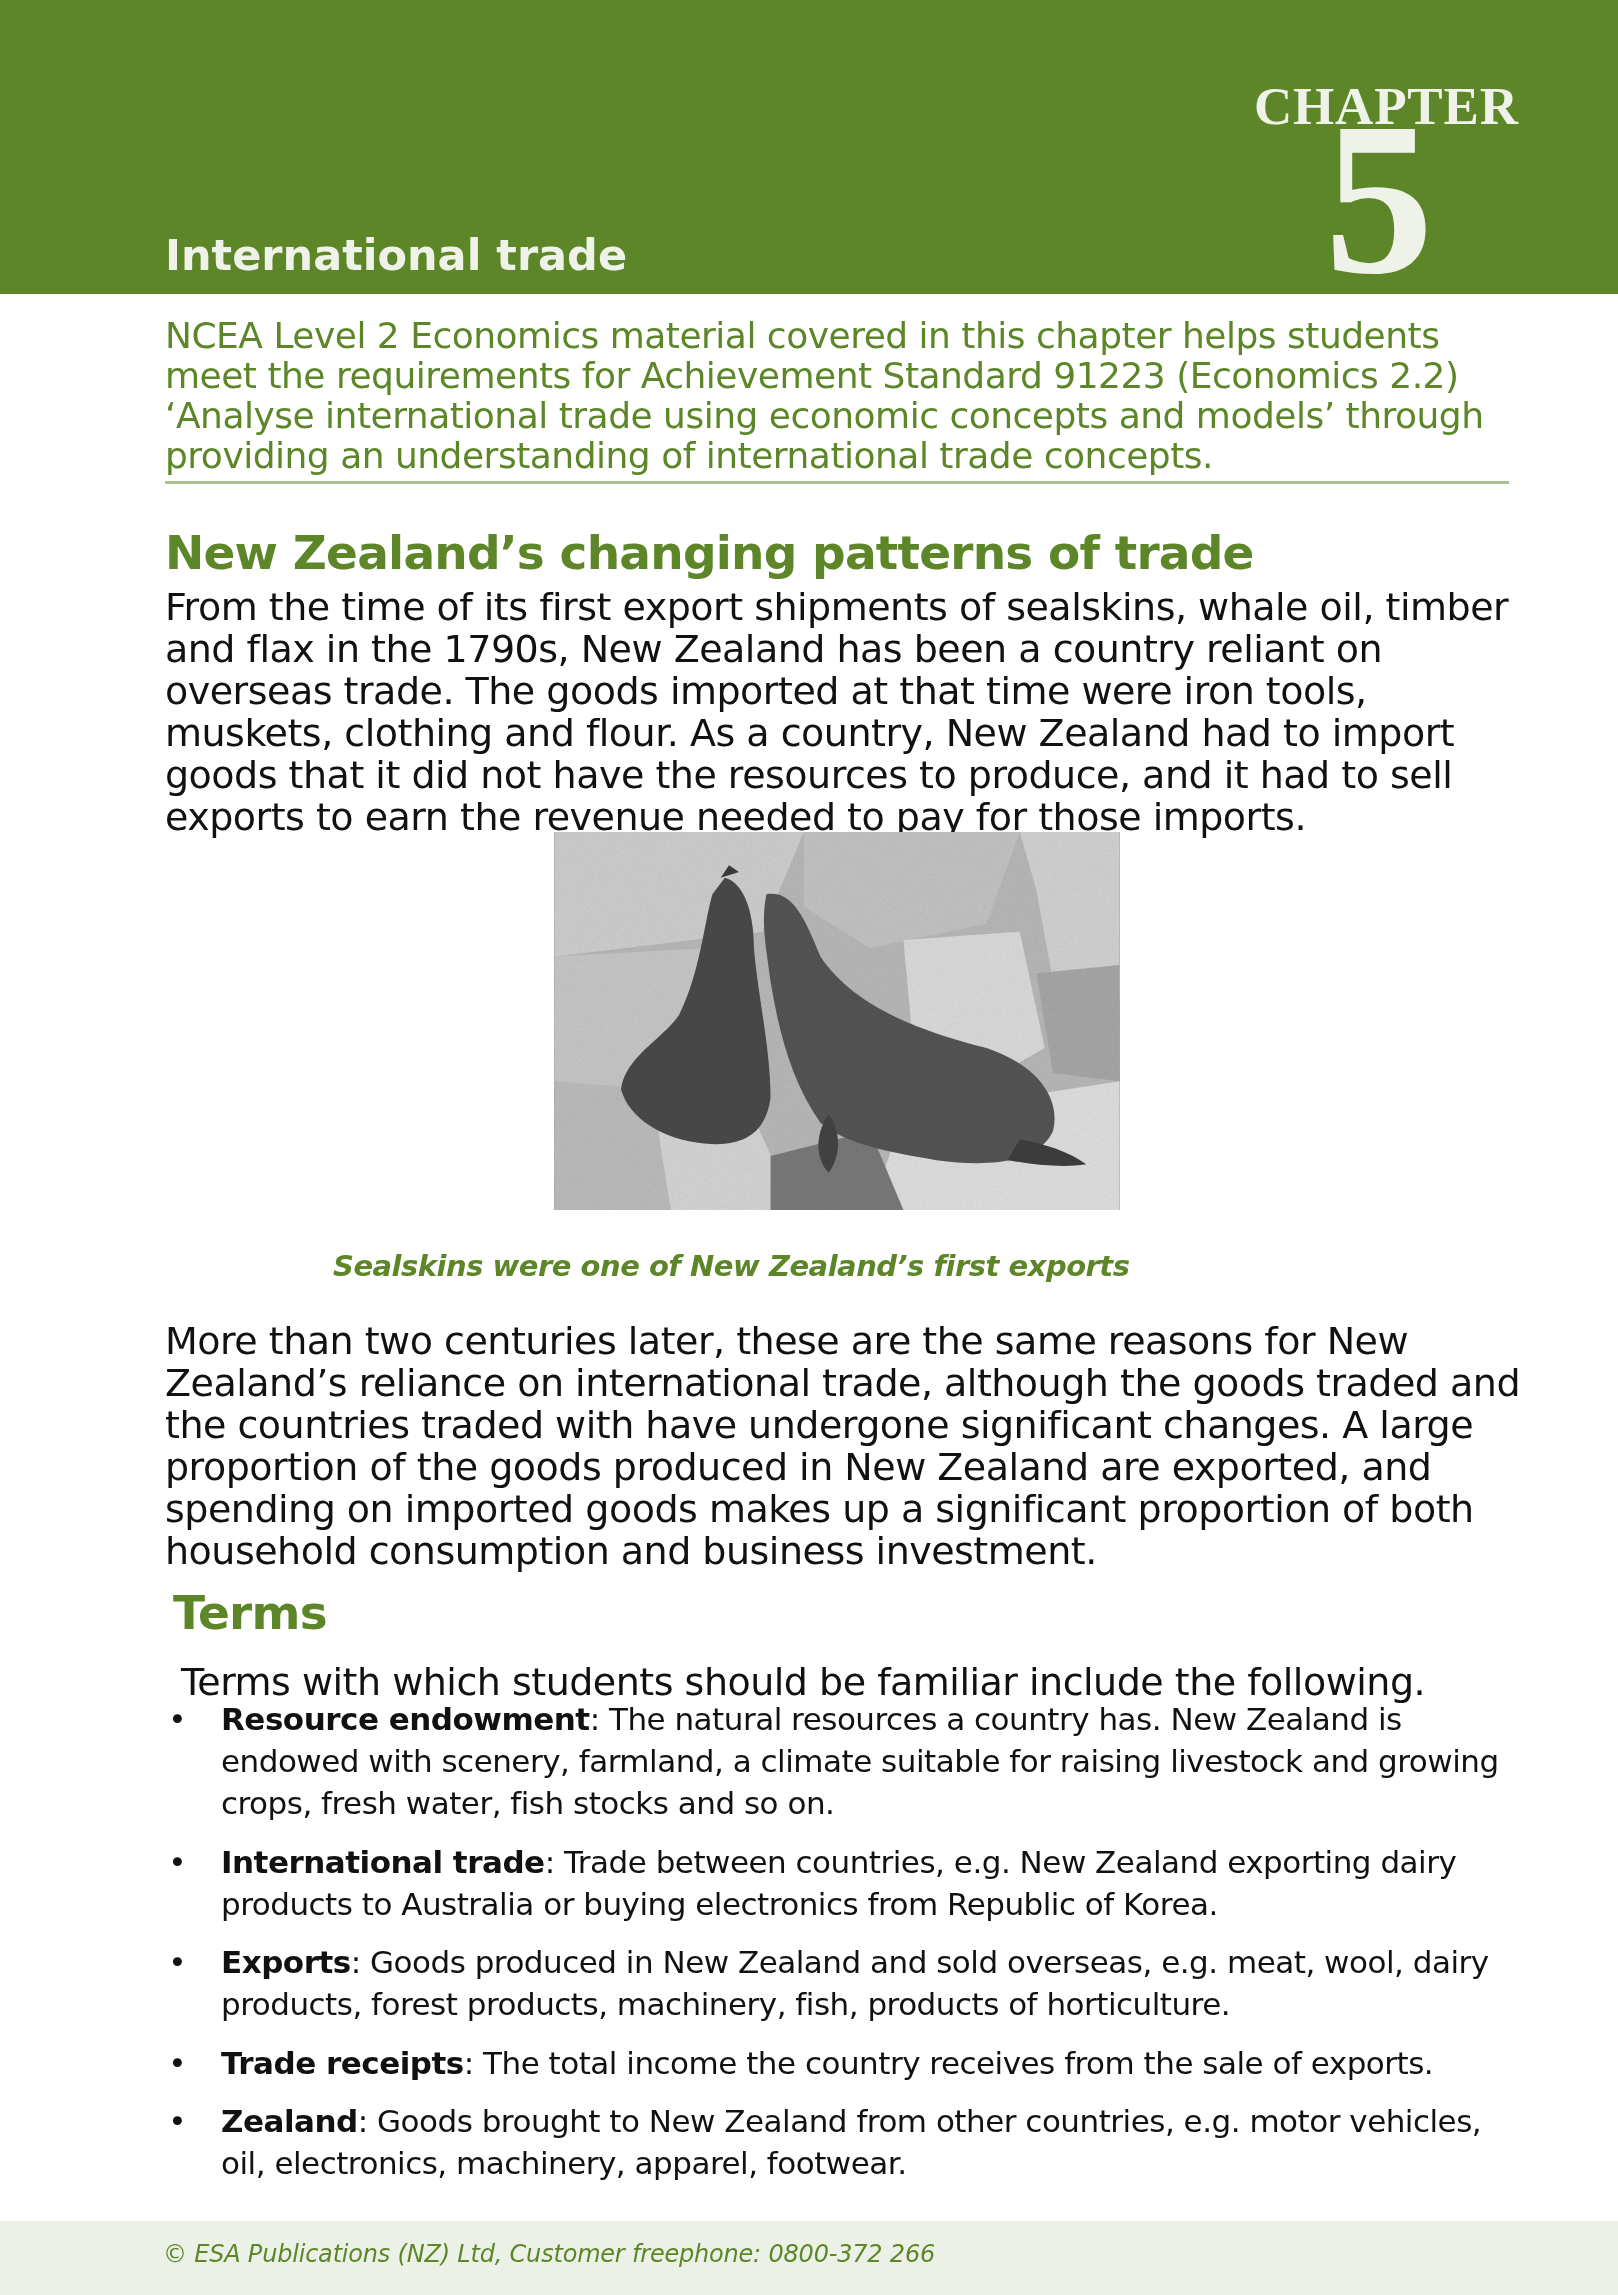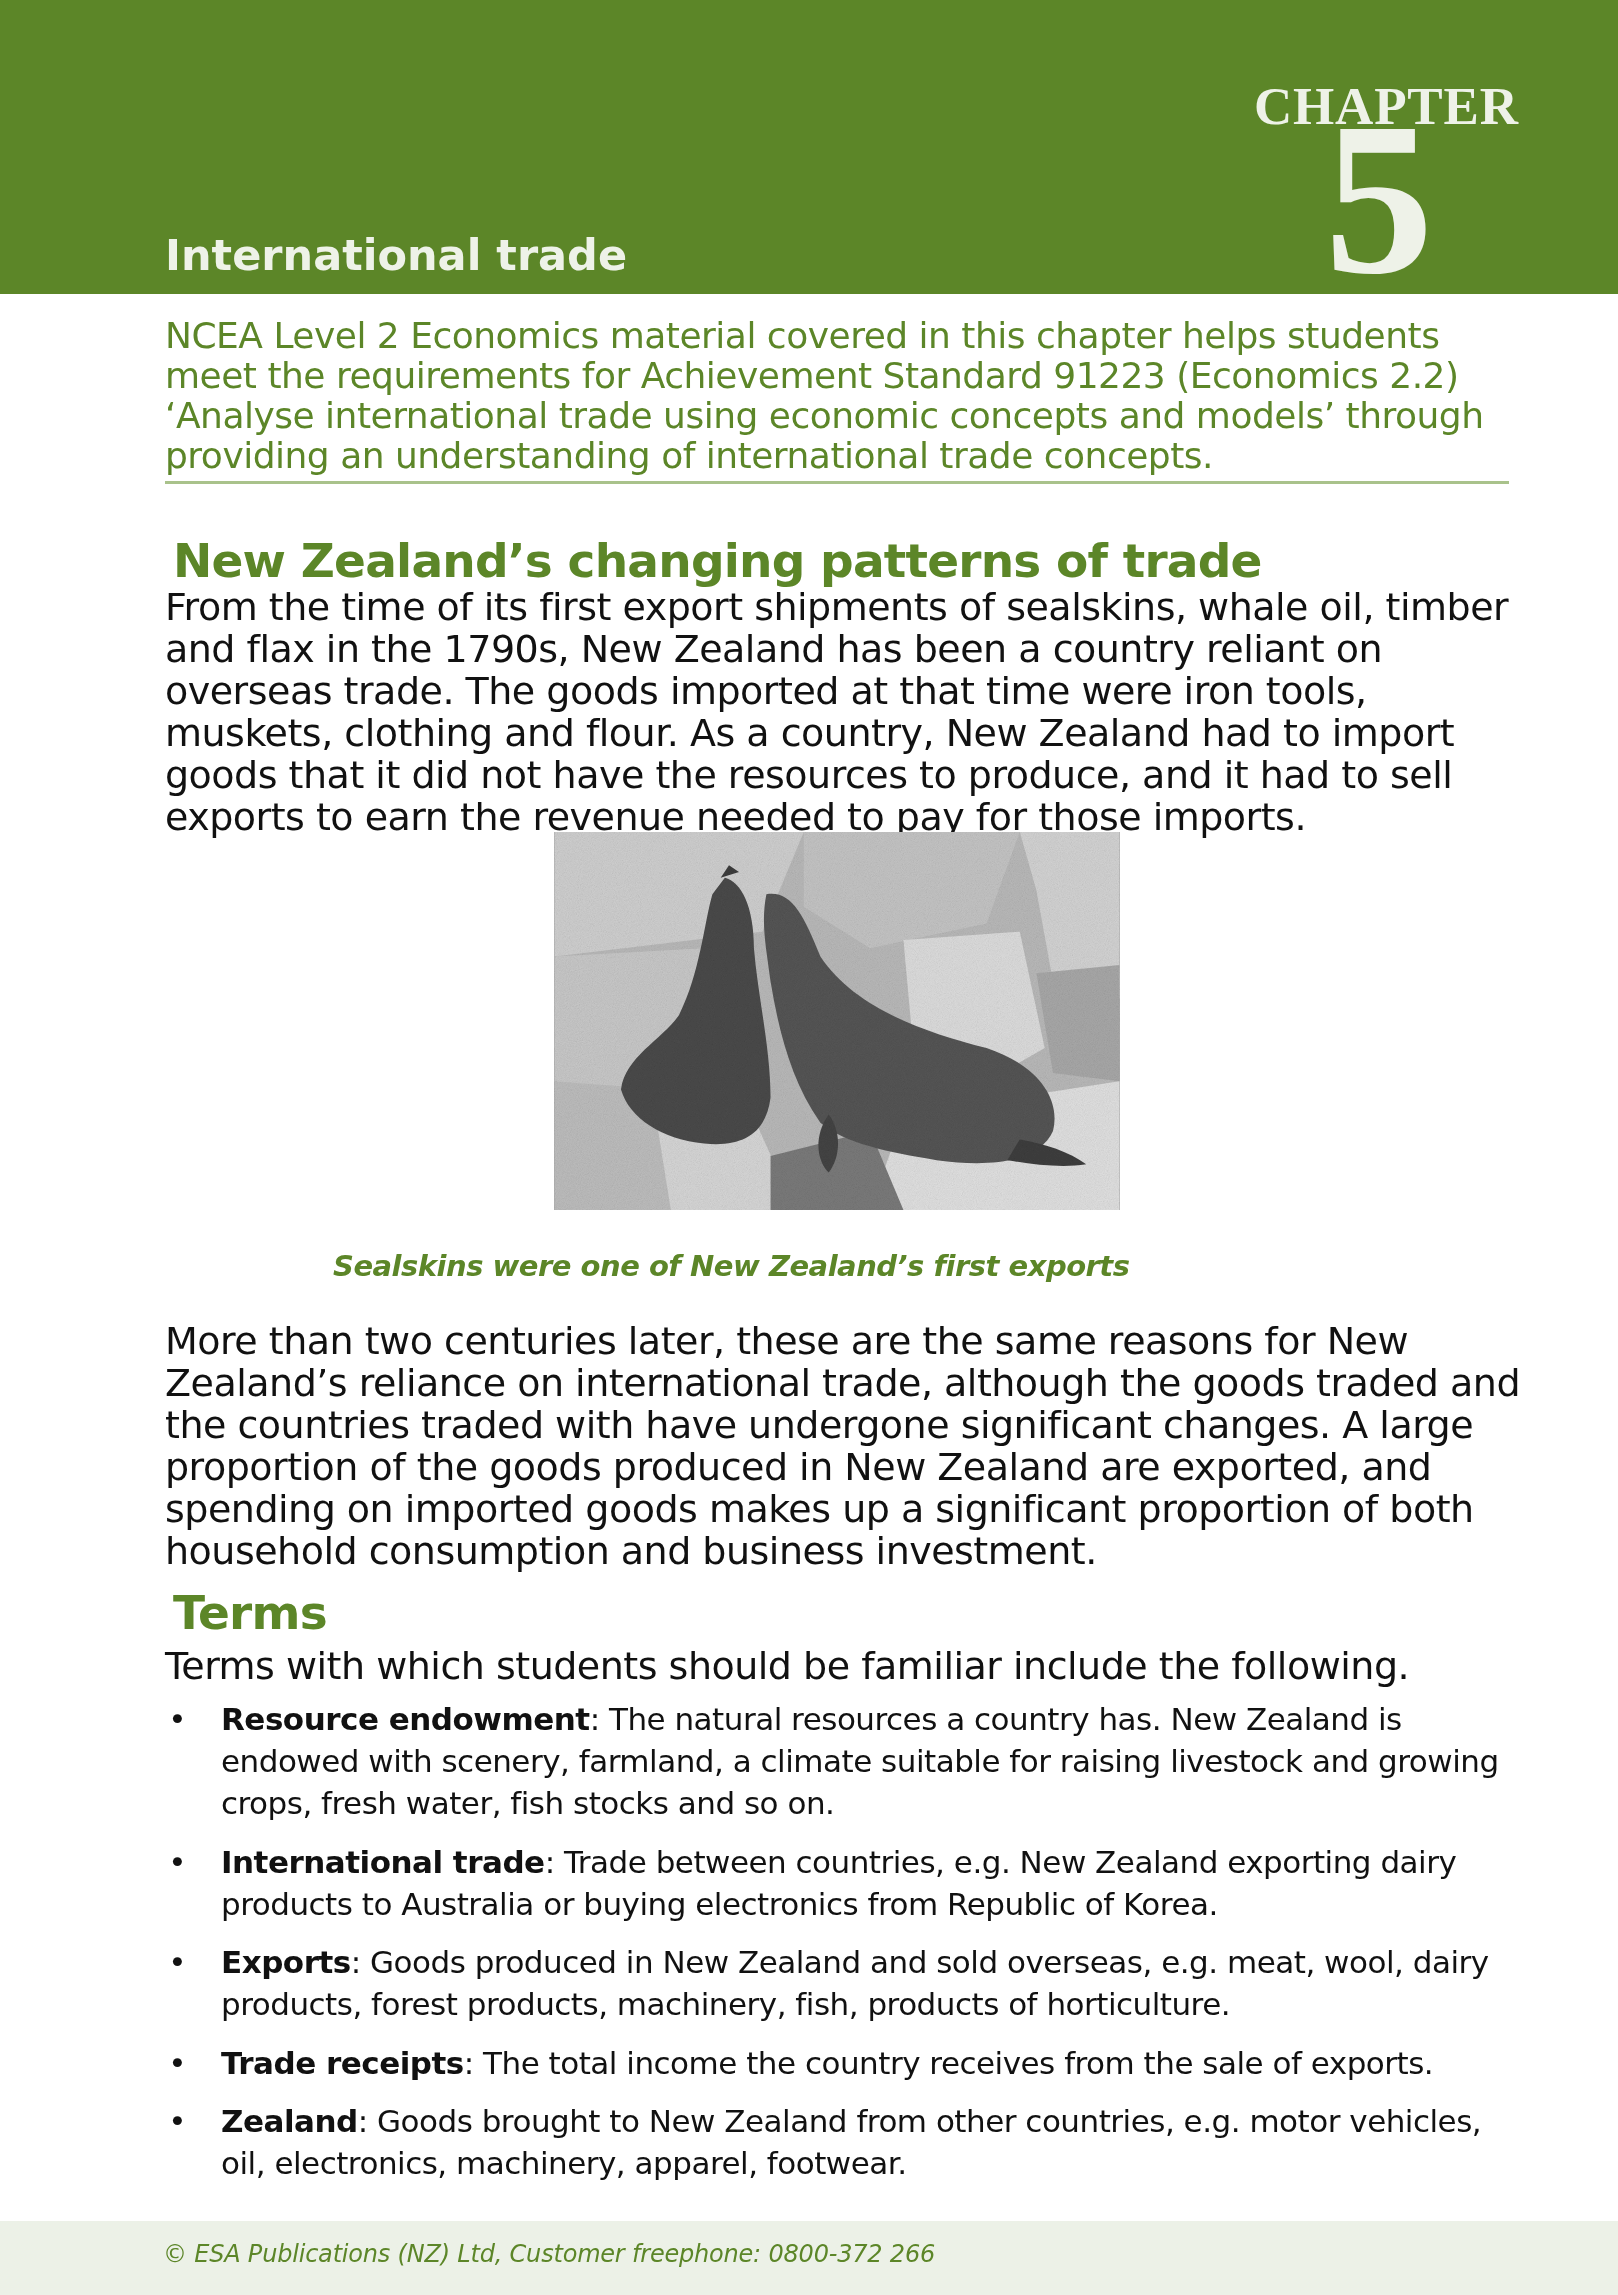--- a/index.html
+++ b/index.html
@@ -89,21 +89,21 @@
 <body>
 
 <div class="header-band"></div>
 <div class="chapter-label">CHAPTER</div>
 <div class="chapter-number">5</div>
 <div class="chapter-title">International trade</div>
 
 <div class="intro">NCEA Level 2 Economics material covered in this chapter helps students meet the requirements for Achievement Standard 91223 (Economics 2.2) ‘Analyse international trade using economic concepts and models’ through providing an understanding of international trade concepts.</div>
 <div class="divider"></div>
 
-<h2 class="h2 h2-trade" style="margin:8px">New Zealand’s changing patterns of trade</h2>
+<h2 class="h2 h2-trade" style="margin:0">New Zealand’s changing patterns of trade</h2>
 <p class="body-text p1" style="margin:0">From the time of its first export shipments of sealskins, whale oil, timber and flax in the 1790s, New Zealand has been a country reliant on overseas trade. The goods imported at that time were iron tools, muskets, clothing and flour. As a country, New Zealand had to import goods that it did not have the resources to produce, and it had to sell exports to earn the revenue needed to pay for those imports.</p>
 
 <div class="photo">
   <svg width="566" height="378" viewBox="0 0 680 455">
     <defs>
       <filter id="grain">
         <feTurbulence type="fractalNoise" baseFrequency="0.9" numOctaves="2" result="n"></feTurbulence>
         <feColorMatrix type="saturate" values="0"></feColorMatrix>
         <feComponentTransfer>
             <feFuncA type="table" tableValues="0 0.35"></feFuncA>
@@ -133,21 +133,21 @@
       <path d="M330,340 C345,360 345,390 330,410 C315,395 312,365 330,340 Z" fill="#444"></path>
     </g>
   </svg>
 </div>
 
 <div class="caption">Sealskins were one of New Zealand’s first exports</div>
 
 <p class="body-text p2" style="margin:0">More than two centuries later, these are the same reasons for New Zealand’s reliance on international trade, although the goods traded and the countries traded with have undergone significant changes. A large proportion of the goods produced in New Zealand are exported, and spending on imported goods makes up a significant proportion of both household consumption and business investment.</p>
 
 <h2 class="h2 h2-terms" style="margin:8px">Terms</h2>
-<p class="body-text terms-intro" style="margin:0">Terms with which students should be familiar include the following.</p>
+<p class="body-text terms-intro" style="margin:16px">Terms with which students should be familiar include the following.</p>
 
 <ul class="terms-list">
   <li class="term-item">
     <span class="bullet">•</span>
     <span class="term-name">Resource endowment</span><span>: The natural resources a country has. New Zealand is endowed with scenery, farmland, a climate suitable for raising livestock and growing crops, fresh water, fish stocks and so on.</span>
   </li>
   <li class="term-item">
     <span class="bullet">•</span>
     <span class="term-name">International trade</span><span>: Trade between countries, e.g. New Zealand exporting dairy products to Australia or buying electronics from Republic of Korea.</span>
   </li>

